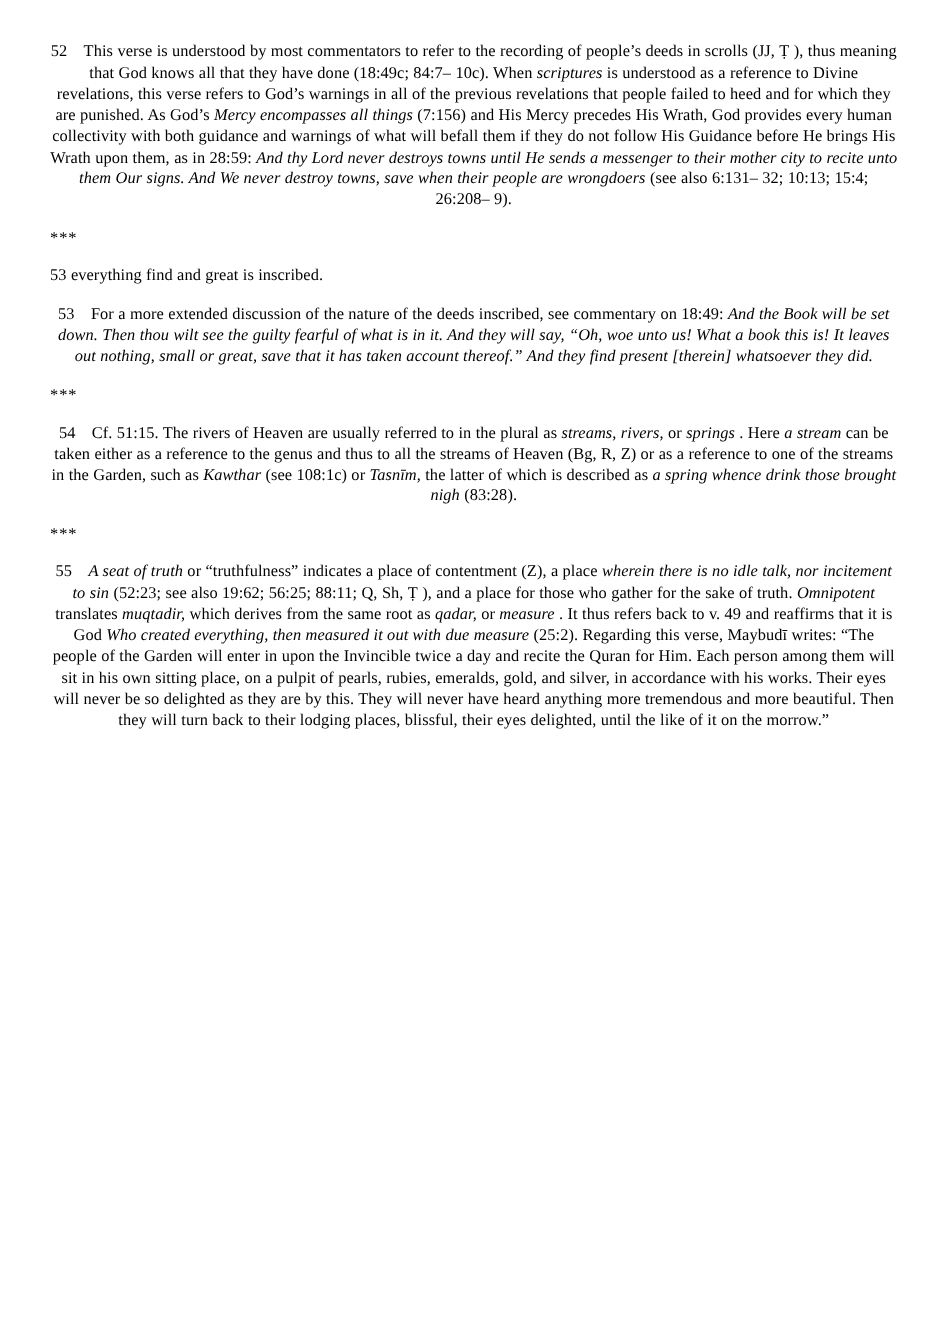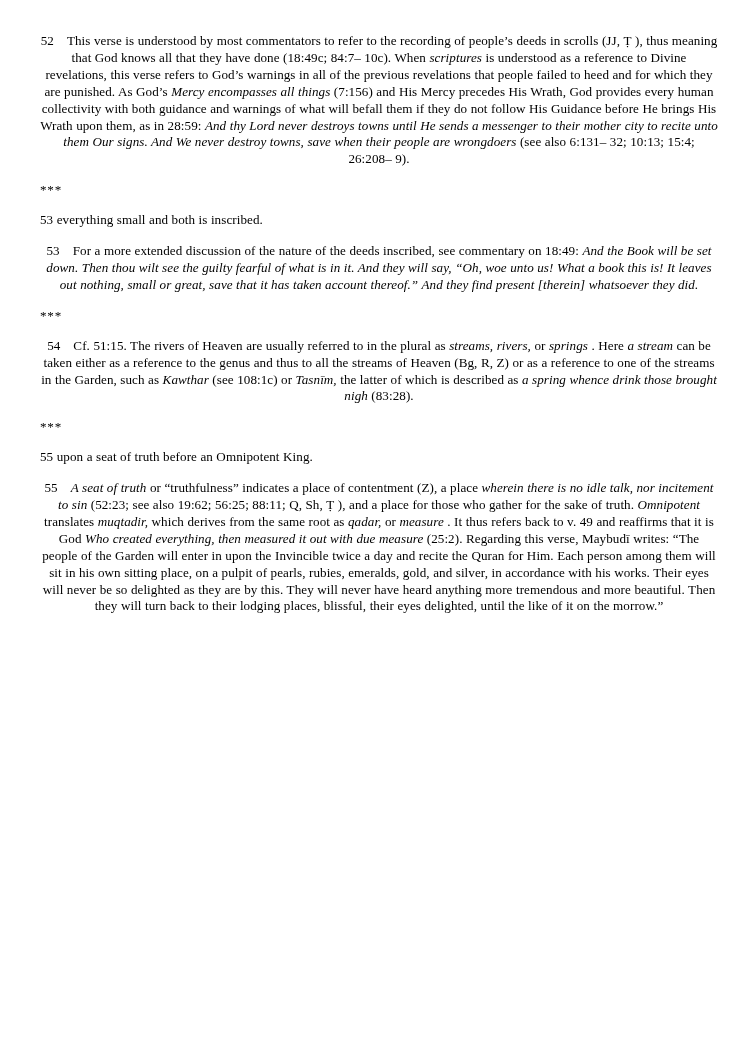--- a/index.html
+++ b/index.html
@@ -58,21 +58,20 @@
     font-style: italic;
   }
 </style>
 </head>
 <body>
 
 <div class="page">
   <div class="content" id="content-root">
       <p class="para commentary"><span class="num">52</span><span class="gap"></span><span>This verse is understood by most commentators to refer to the recording of people’s deeds in scrolls (JJ, Ṭ ), thus meaning that God knows all that they have done (18:49c; 84:7– 10c). When </span><i>scriptures</i><span> is understood as a reference to Divine revelations, this verse refers to God’s warnings in all of the previous revelations that people failed to heed and for which they are punished. As God’s </span><i>Mercy encompasses all things</i><span> (7:156) and His Mercy precedes His Wrath, God provides every human collectivity with both guidance and warnings of what will befall them if they do not follow His Guidance before He brings His Wrath upon them, as in 28:59: </span><i>And thy Lord never destroys towns until He sends a messenger to their mother city to recite unto them Our signs. And We never destroy towns, save when their people are wrongdoers</i><span> (see also 6:131– 32; 10:13; 15:4; 26:208– 9).</span></p>
       <p class="sep">***</p>
-      <p class="para verse"><span class="num">53</span> <span>everything small and both is inscribed.</span></p>
+      <p class="para verse"><span class="num">53</span> <span>everything find and great is inscribed.</span></p>
       <p class="para commentary"><span class="num">53</span><span class="gap"></span><span>For a more extended discussion of the nature of the deeds inscribed, see commentary on 18:49: </span><i>And the Book will be set down. Then thou wilt see the guilty fearful of what is in it. And they will say, “Oh, woe unto us! What a book this is! It leaves out nothing, small or great, save that it has taken account thereof.” And they find present [therein] whatsoever they did.</i></p>
       <p class="sep">***</p>
       <p class="para commentary"><span class="num">54</span><span class="gap"></span><span>Cf. 51:15. The rivers of Heaven are usually referred to in the plural as </span><i>streams, rivers,</i><span> or </span><i>springs</i><span> . Here </span><i>a stream</i><span> can be taken either as a reference to the genus and thus to all the streams of Heaven (Bg, R, Z) or as a reference to one of the streams in the Garden, such as </span><i>Kawthar</i><span> (see 108:1c) or </span><i>Tasnīm,</i><span> the latter of which is described as </span><i>a spring whence drink those brought nigh</i><span> (83:28).</span></p>
       <p class="sep">***</p>
-      <p class="para verse"><span class="num">55</span> <span>upon a seat of truth before an Omnipotent King.</span></p>
       <p class="para commentary"><span class="num">55</span><span class="gap"></span><i>A seat of truth</i><span> or “truthfulness” indicates a place of contentment (Z), a place </span><i>wherein there is no idle talk, nor incitement to sin</i><span> (52:23; see also 19:62; 56:25; 88:11; Q, Sh, Ṭ ), and a place for those who gather for the sake of truth. </span><i>Omnipotent</i><span> translates </span><i>muqtadir,</i><span> which derives from the same root as </span><i>qadar,</i><span> or </span><i>measure</i><span> . It thus refers back to v. 49 and reaffirms that it is God </span><i>Who created everything, then measured it out with due measure</i><span> (25:2). Regarding this verse, Maybudī writes: “The people of the Garden will enter in upon the Invincible twice a day and recite the Quran for Him. Each person among them will sit in his own sitting place, on a pulpit of pearls, rubies, emeralds, gold, and silver, in accordance with his works. Their eyes will never be so delighted as they are by this. They will never have heard anything more tremendous and more beautiful. Then they will turn back to their lodging places, blissful, their eyes delighted, until the like of it on the morrow.”</span></p>
     </div>
 </div>
 
 </body></html>

